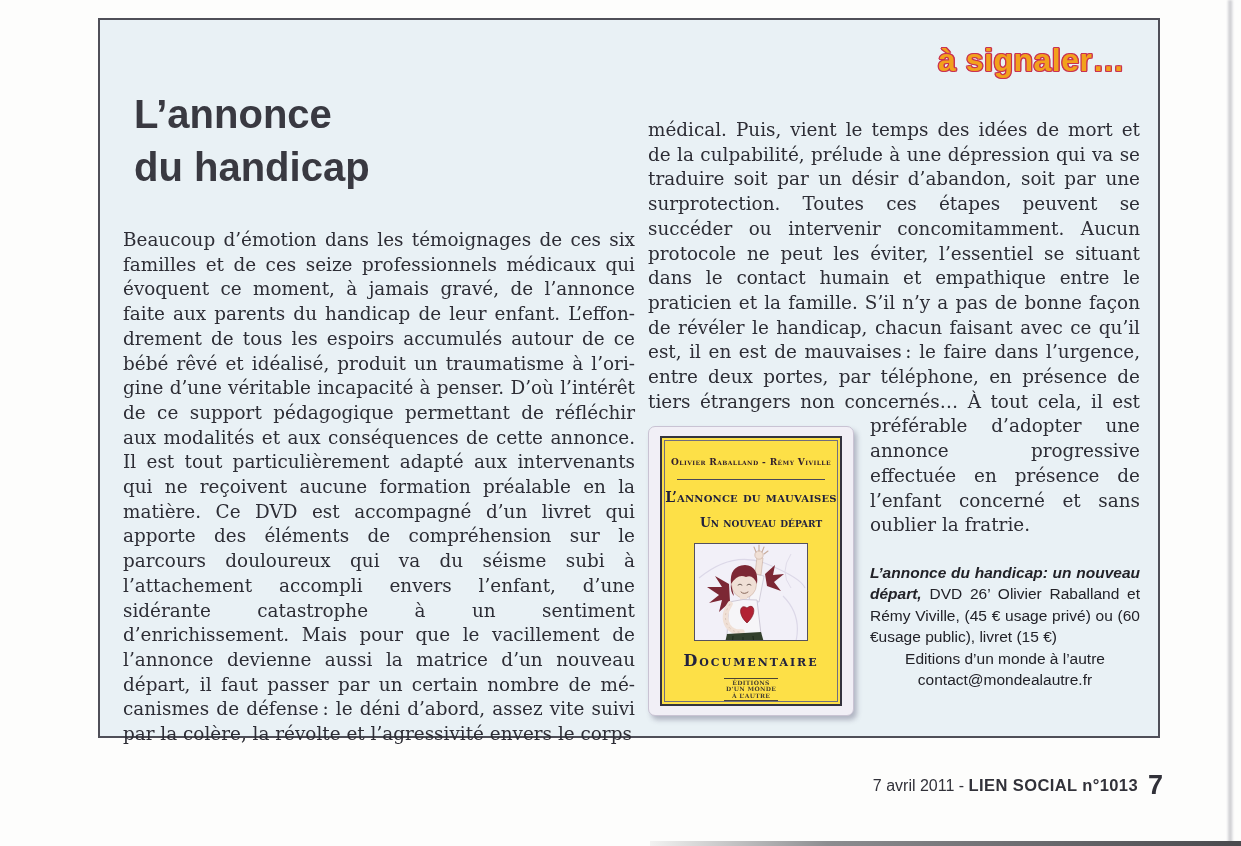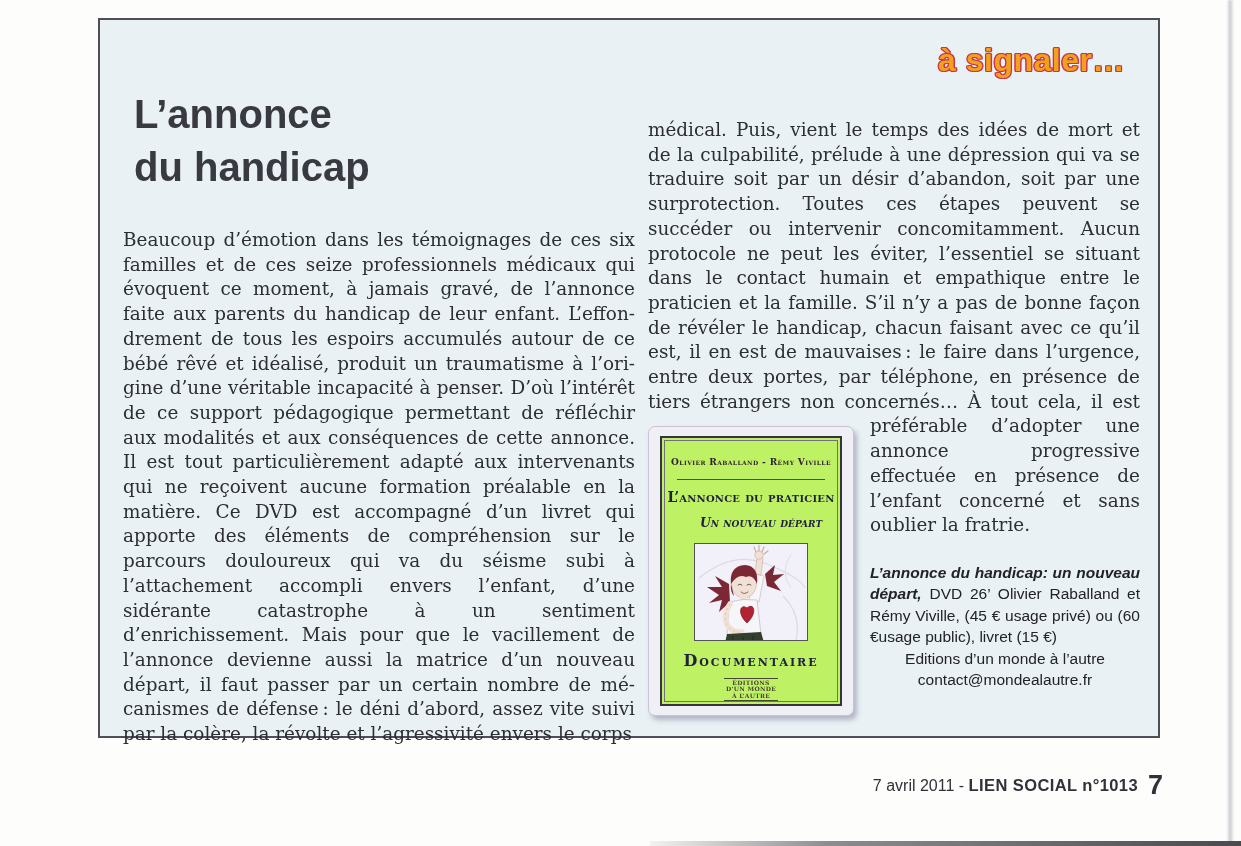--- a/index.html
+++ b/index.html
@@ -62,41 +62,41 @@
     float:left; width:206px; height:290px;
     margin:12px 16px 4px 0;
     background:#f1eff6;
     border:1px solid #c9c3d3;
     border-radius:7px;
     box-shadow:3px 4px 5px rgba(110,110,135,0.45);
     padding:9px 11px;
   }
   .dvd-cover {
     width:100%; height:100%;
-    background:#bef264;
+    background:#fde047;
     border:2px solid #34333f;
     padding:2px;
   }
   .dvd-cover-inner {
     width:100%; height:100%;
     border:1px solid #716e80;
     display:flex; flex-direction:column; align-items:center;
     padding-top:9px;
   }
   .dvd-authors {
     font-size:9px; font-weight:bold; font-variant:small-caps;
     letter-spacing:0.4px; color:#33202c; white-space:nowrap;
   }
   .dvd-rule { width:148px; height:1px; background:#4a4858; margin:4px 0 5px; }
   .dvd-title {
     font-size:14px; font-weight:bold; font-variant:small-caps;
     color:#1f1f3c; white-space:nowrap; letter-spacing:0.2px;
   }
   .dvd-subtitle {
-    font-size:12.5px; font-weight:bold; font-style:italic; font-variant:small-caps;
+    font-size:12.5px; font-weight:bold; font-variant:small-caps;
     color:#22223e; margin-top:1px;margin-left:20px;
   }
   .dvd-art {
     width:114px; height:148px; margin-top:8px;
     border:1px solid #55515f; background:#f2f0f8;
     overflow:hidden;
   }
   .dvd-genre {
     font-size:16px; font-weight:bold; font-variant:small-caps;
     letter-spacing:2px; color:#22223e; margin-top:8px;
@@ -143,21 +143,21 @@
   </h1>
 
   <div class="col-left body-serif">Beaucoup d’émotion dans les témoignages de ces six familles et de ces seize professionnels médicaux qui évoquent ce moment, à jamais gravé, de l’annonce faite aux parents du handicap de leur enfant. L’effon­drement de tous les espoirs accumulés autour de ce bébé rêvé et idéalisé, produit un traumatisme à l’ori­gine d’une véritable incapacité à penser. D’où l’intérêt de ce support pédagogique permettant de réfléchir aux modalités et aux conséquences de cette annonce. Il est tout particulièrement adapté aux intervenants qui ne reçoivent aucune formation préalable en la matière. Ce DVD est accompagné d’un livret qui apporte des éléments de compréhension sur le parcours doulou­reux qui va du séisme subi à l’attachement accompli envers l’enfant, d’une sidérante catastrophe à un sen­timent d’enrichissement. Mais pour que le vacillement de l’annonce devienne aussi la matrice d’un nouveau départ, il faut passer par un certain nombre de mé­canismes de défense : le déni d’abord, assez vite suivi par la colère, la révolte et l’agressivité envers le corps</div>
 
   <div class="col-right body-serif">
     <span>médical. Puis, vient le temps des idées de mort et de la culpabilité, prélude à une dépression qui va se tra­duire soit par un désir d’abandon, soit par une sur­protection. Toutes ces étapes peuvent se succéder ou intervenir concomitamment. Aucun protocole ne peut les éviter, l’essentiel se situant dans le contact humain et empathique entre le praticien et la famille. S’il n’y a pas de bonne façon de révéler le handicap, chacun faisant avec ce qu’il est, il en est de mauvaises : le faire dans l’urgence, entre deux portes, par téléphone, en présence de tiers étrangers non concernés… À tout </span><figure class="dvd-float">
         <div class="dvd-cover">
           <div class="dvd-cover-inner">
         <div class="dvd-authors">Olivier Raballand - Rémy Viville</div>
         <div class="dvd-rule"></div>
-        <div class="dvd-title">L’annonce du praticien</div>
+        <div class="dvd-title">L’annonce du mauvaises</div>
         <div class="dvd-subtitle">Un nouveau départ</div>
         <div class="dvd-art">
           <svg width="112" height="146" viewBox="0 0 112 146" xmlns="http://www.w3.org/2000/svg">
             <path d="M4,34 Q38,6 72,20 T110,44" fill="none" stroke="#dcd8e8" stroke-width="1.2"></path>
             <path d="M88,52 Q112,76 96,112" fill="none" stroke="#dcd8e8" stroke-width="1.2"></path>
             <path d="M6,96 Q28,130 62,140" fill="none" stroke="#e0dcea" stroke-width="1.2"></path>
             <path d="M96,10 Q84,28 96,44" fill="none" stroke="#e0dcea" stroke-width="1"></path>
 
             <path d="M54,56 L60,30 L69,32 L64,58 Z" fill="#f6f5f8" stroke="#c4bece" stroke-width="0.7"></path>
 

